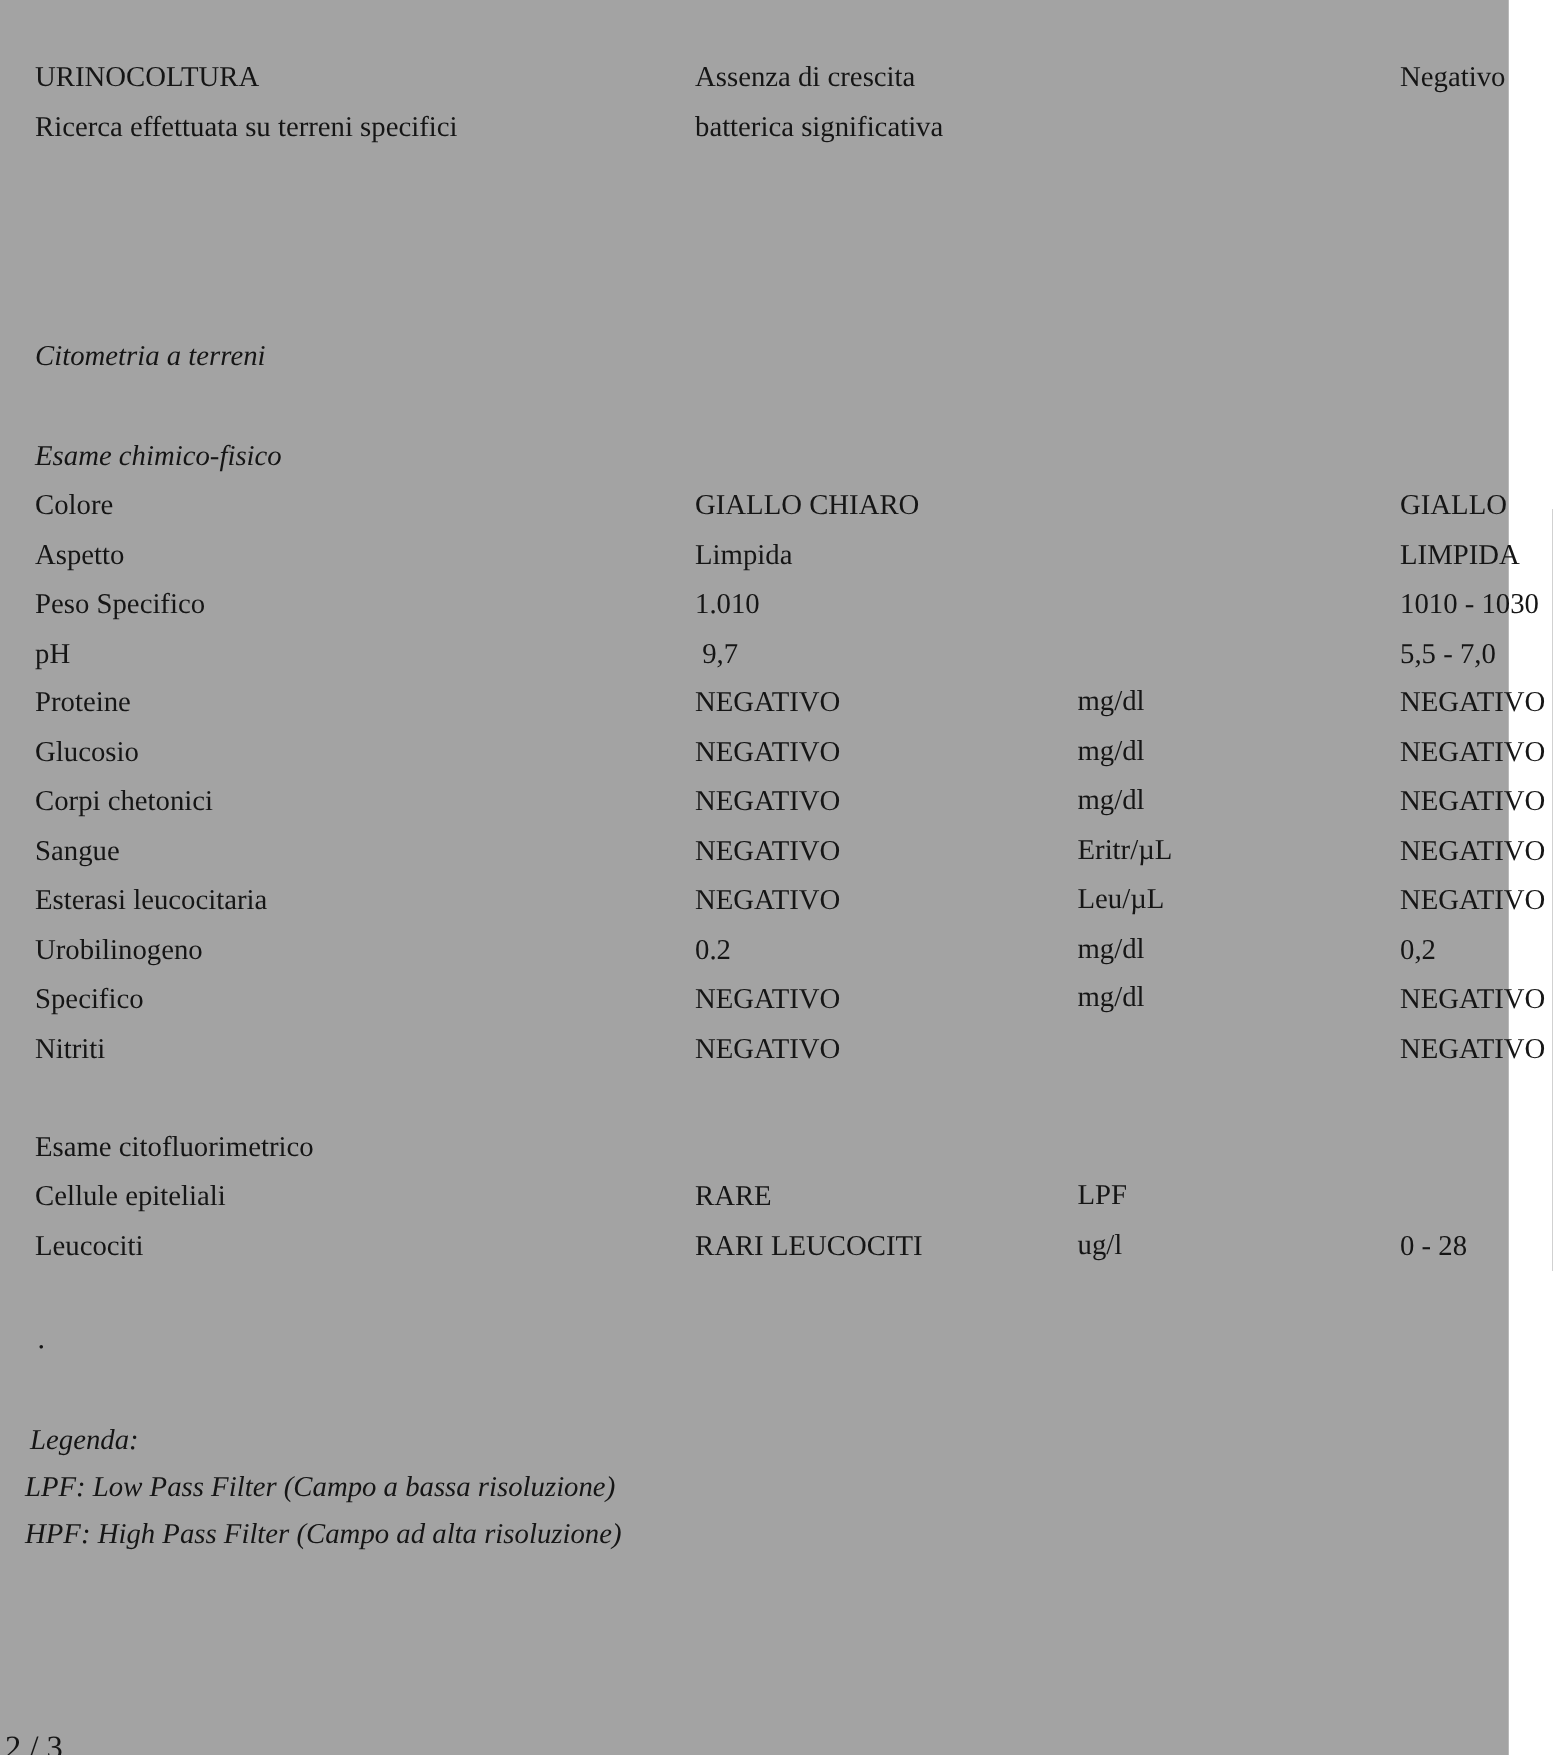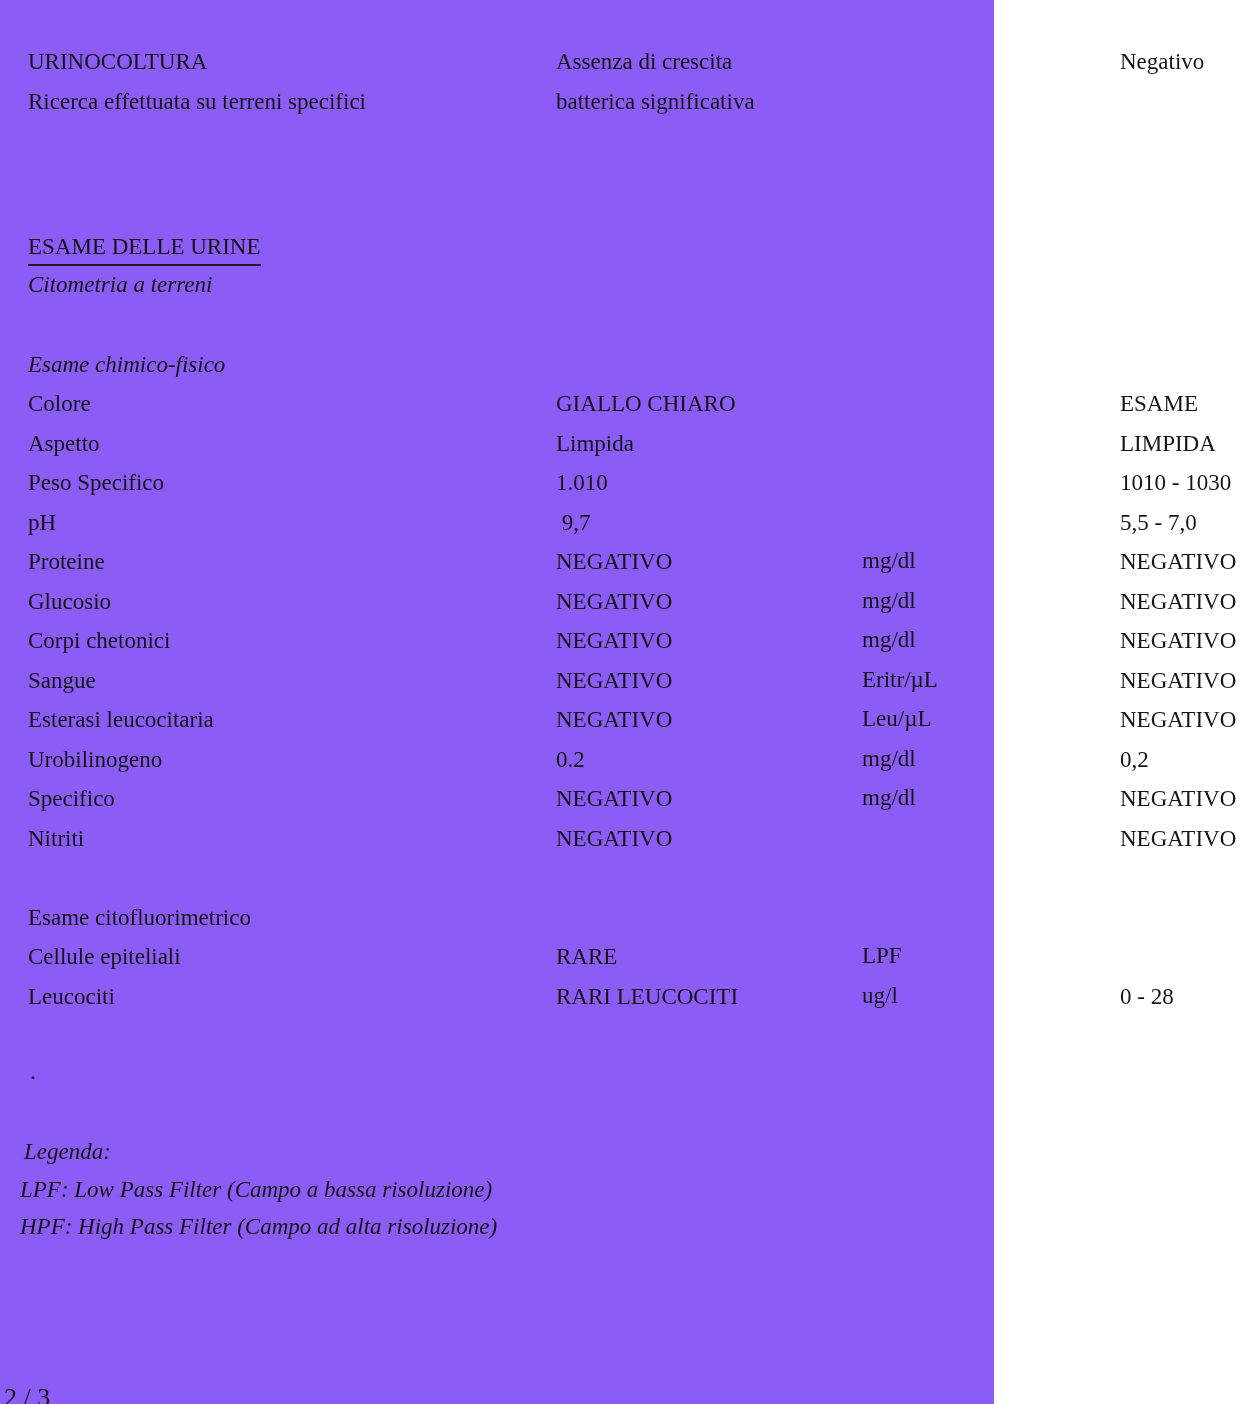--- a/index.html
+++ b/index.html
@@ -6,23 +6,23 @@
   body {
     width: 1242px;
     height: 1404px;
     overflow: hidden;
     background: #ffffff;
     font-family: "Liberation Serif", "DejaVu Serif", serif;
     color: #151515;
   }
   .page {
     position: relative;
-    width: 994px;
+    width: 1207px;
     height: 1404px;
-    background: #8b5cf6;
+    background: #a3a3a3;
   }
   .abs { position: absolute; left: 0; width: 1242px; height: 40px; }
   .cell {
     position: absolute;
     top: 0;
     font-size: 23px;
     line-height: 32px;
     white-space: pre;
     color: #151515;
   }
@@ -60,36 +60,33 @@
   <div class="abs" style="top:46px">
     <span class="cell c1">URINOCOLTURA</span>
     <span class="cell c2">Assenza di crescita</span>
     <span class="cell c4">Negativo</span>
   </div>
   <div class="abs" style="top:86px">
     <span class="cell c1">Ricerca effettuata su terreni specifici</span>
     <span class="cell c2">batterica significativa</span>
   </div>
 
-  <div class="abs" style="top:231px">
-    <span class="cell c1"><span class="section-title">ESAME DELLE URINE</span></span>
-  </div>
   <div class="abs" style="top:269px">
     <span class="cell c1 italic">Citometria a terreni</span>
   </div>
 
   <div class="abs" style="top:349px">
     <span class="cell c1 italic">Esame chimico-fisico</span>
   </div>
   <div class="rows" style="top:388px" id="chem-rows">
   <div class="row">
     <span class="cell c1">Colore</span>
     <span class="cell c2">GIALLO CHIARO</span>
     <span class="cell c3"></span>
-    <span class="cell c4">ESAME</span>
+    <span class="cell c4">GIALLO</span>
   </div>
 
   <div class="row">
     <span class="cell c1">Aspetto</span>
     <span class="cell c2">Limpida</span>
     <span class="cell c3"></span>
     <span class="cell c4">LIMPIDA</span>
   </div>
 
   <div class="row">

